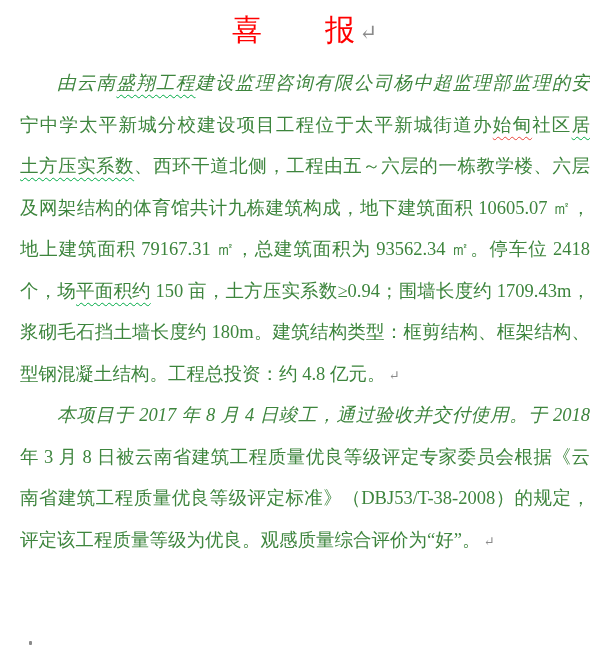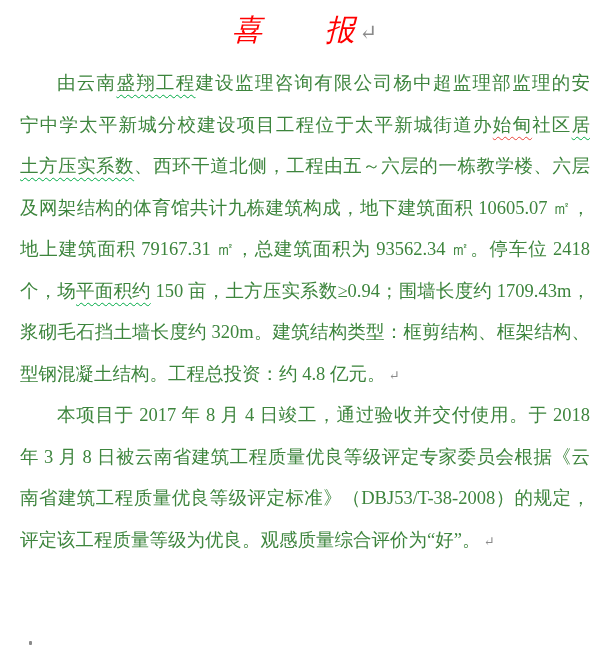--- a/index.html
+++ b/index.html
@@ -20,21 +20,20 @@
     top: 10px;
     left: 0;
     right: 0;
     margin: 0;
     text-align: center;
     font-size: 30px;
     font-weight: normal;
     color: var(--title-color, #ff0000);
     letter-spacing: 1px;
     white-space: pre;
-    font-style: italic;
   }
   .title .pilcrow {
     letter-spacing: 0;
   }
   .doc-body {
     position: absolute;
     top: 63px;
     left: 20px;
     width: 570px;
   }
@@ -47,20 +46,21 @@
     height: 41.5px;
     overflow: hidden;
     color: var(--body-color, #3d853d);
     text-align: justify;
     text-align-last: justify;
     text-justify: inter-ideograph;
     white-space: pre-wrap;
   }
   .line.indent {
     text-indent: 2em;
+    font-style: italic;
   }
   .line.last {
     text-align-last: left;
   }
   .seg {
     text-decoration-skip-ink: none;
   }
   .u-green {
     text-decoration-line: underline;
     text-decoration-style: wavy;
@@ -97,21 +97,21 @@
 <div class="page" style="--bg: #ffffff; --title-color: #ff0000; --body-color: #3d853d; --pilcrow-color: #8a8a8a; --sq-green: #00aa44; --sq-red: #e8443a;">
   <h1 class="title"><span>喜　　报</span><span class="pilcrow">↵</span></h1>
   <div class="doc-body" id="doc-body">
       <div class="paragraph">
         <div class="line indent"><span class="seg">由云南</span><span class="seg u-green">盛翔工程</span><span class="seg">建设监理咨询有限公司杨中超监理部监理的安</span></div>
         <div class="line"><span class="seg">宁中学太平新城分校建设项目工程位于太平新城街道办</span><span class="seg u-red">始甸</span><span class="seg">社区</span><span class="seg u-green">居</span></div>
         <div class="line"><span class="seg u-green">土方压实系数</span><span class="seg">、西环干道北侧，工程由五～六层的一栋教学楼、六层</span></div>
         <div class="line"><span class="seg">及网架结构的体育馆共计九栋建筑构成，地下建筑面积 10605.07 ㎡，</span></div>
         <div class="line"><span class="seg">地上建筑面积 79167.31 ㎡，总建筑面积为 93562.34 ㎡。停车位 2418</span></div>
         <div class="line"><span class="seg">个，场</span><span class="seg u-green">平面积约</span><span class="seg"> 150 亩，土方压实系数≥0.94；围墙长度约 1709.43m，</span></div>
-        <div class="line"><span class="seg">浆砌毛石挡土墙长度约 320m。建筑结构类型：框剪结构、框架结构、</span></div>
+        <div class="line"><span class="seg">浆砌毛石挡土墙长度约 180m。建筑结构类型：框剪结构、框架结构、</span></div>
         <div class="line last"><span class="seg">型钢混凝土结构。工程总投资：约 4.8 亿元。</span><span class="pilcrow">↵</span></div>
       </div>
       <div class="paragraph">
         <div class="line indent"><span class="seg">本项目于 2017 年 8 月 4 日竣工，通过验收并交付使用。于 2018</span></div>
         <div class="line"><span class="seg">年 3 月 8 日被云南省建筑工程质量优良等级评定专家委员会根据《云</span></div>
         <div class="line"><span class="seg">南省建筑工程质量优良等级评定标准》（DBJ53/T-38-2008）的规定，</span></div>
         <div class="line last"><span class="seg">评定该工程质量等级为优良。观感质量综合评价为“好”。</span><span class="pilcrow">↵</span></div>
       </div>
     </div>
   <span class="cutoff-mark"></span>

